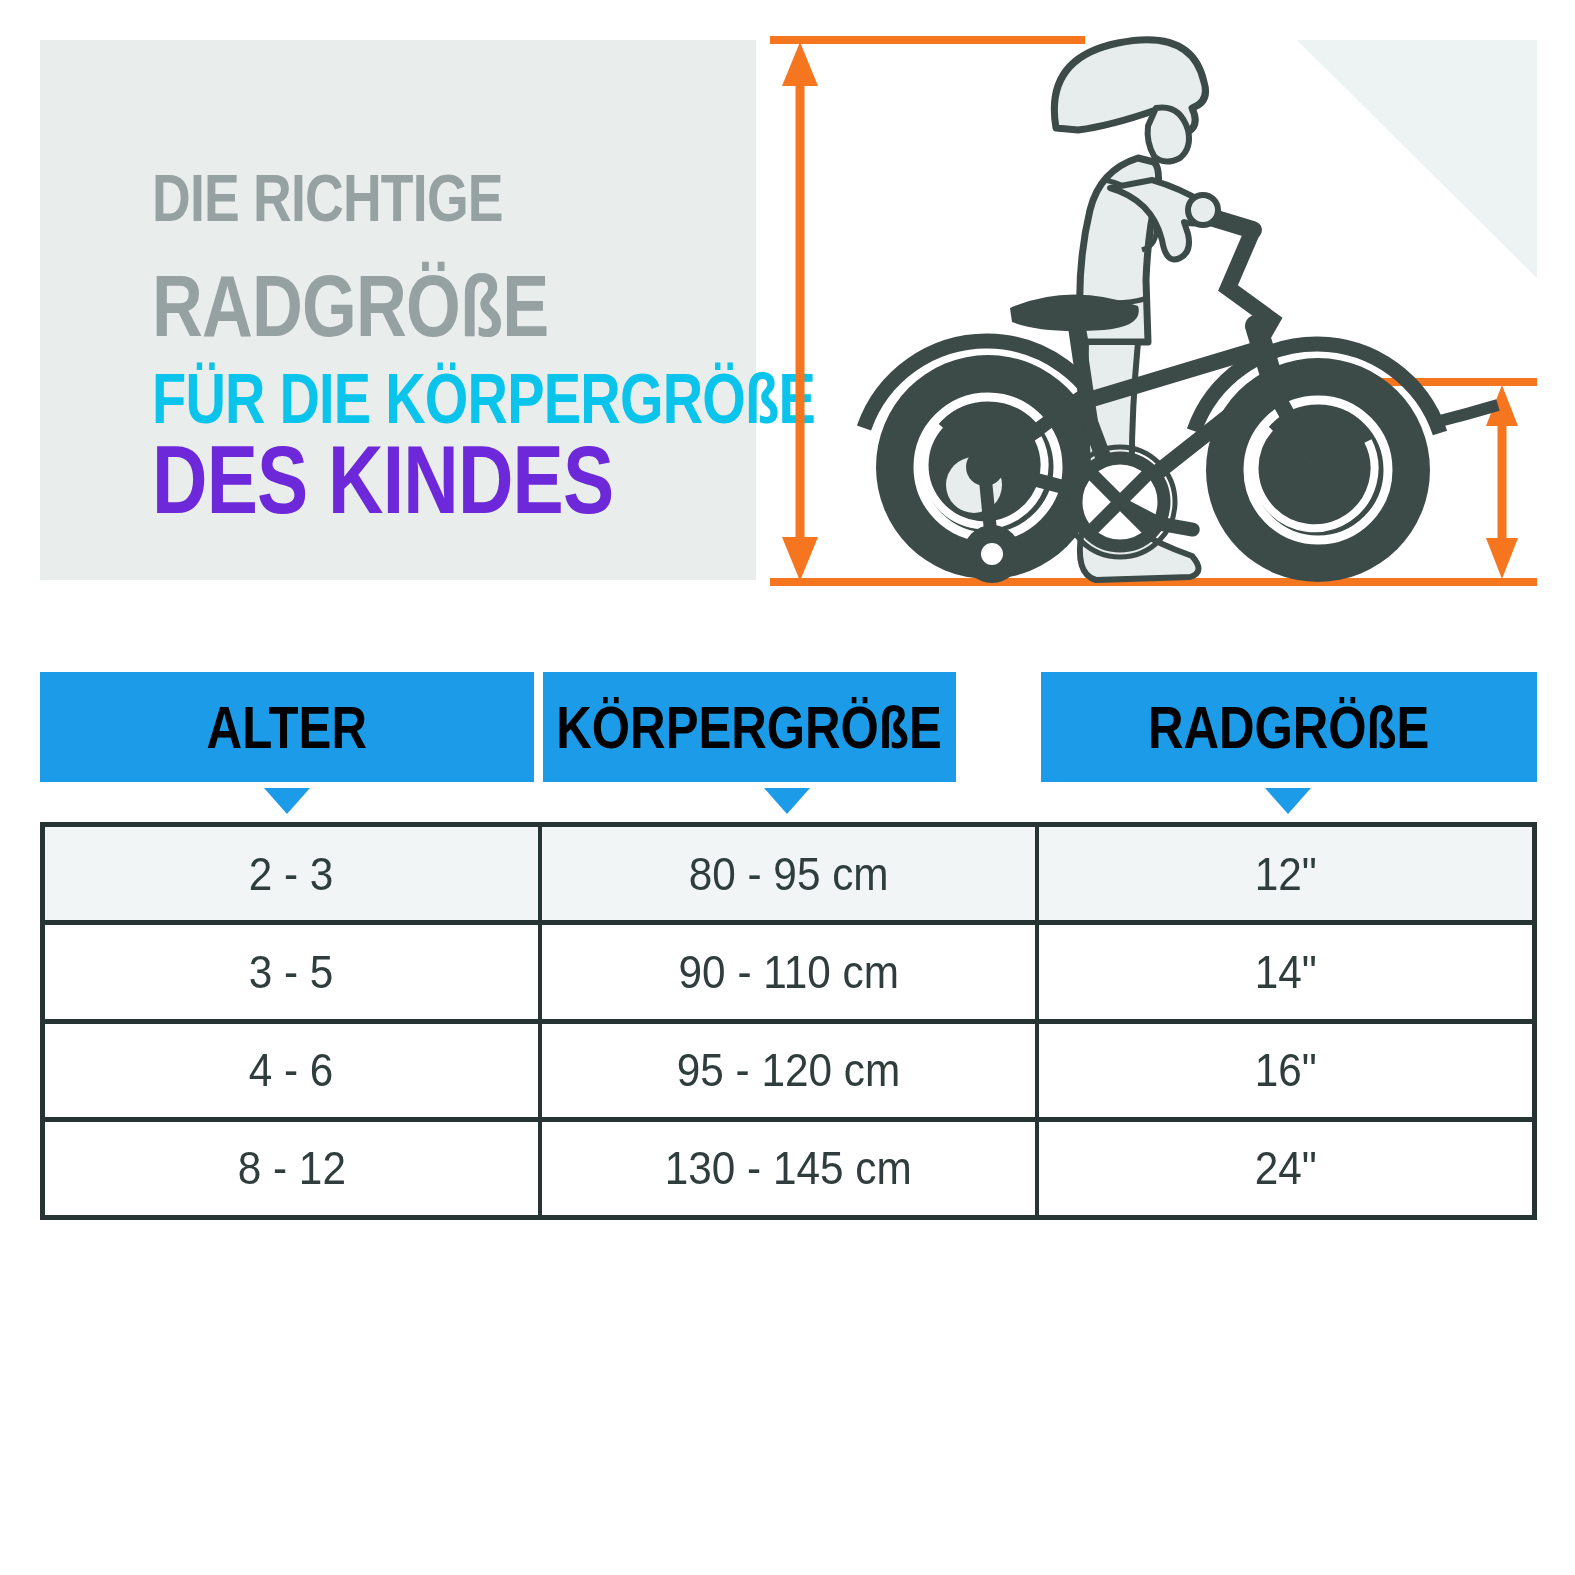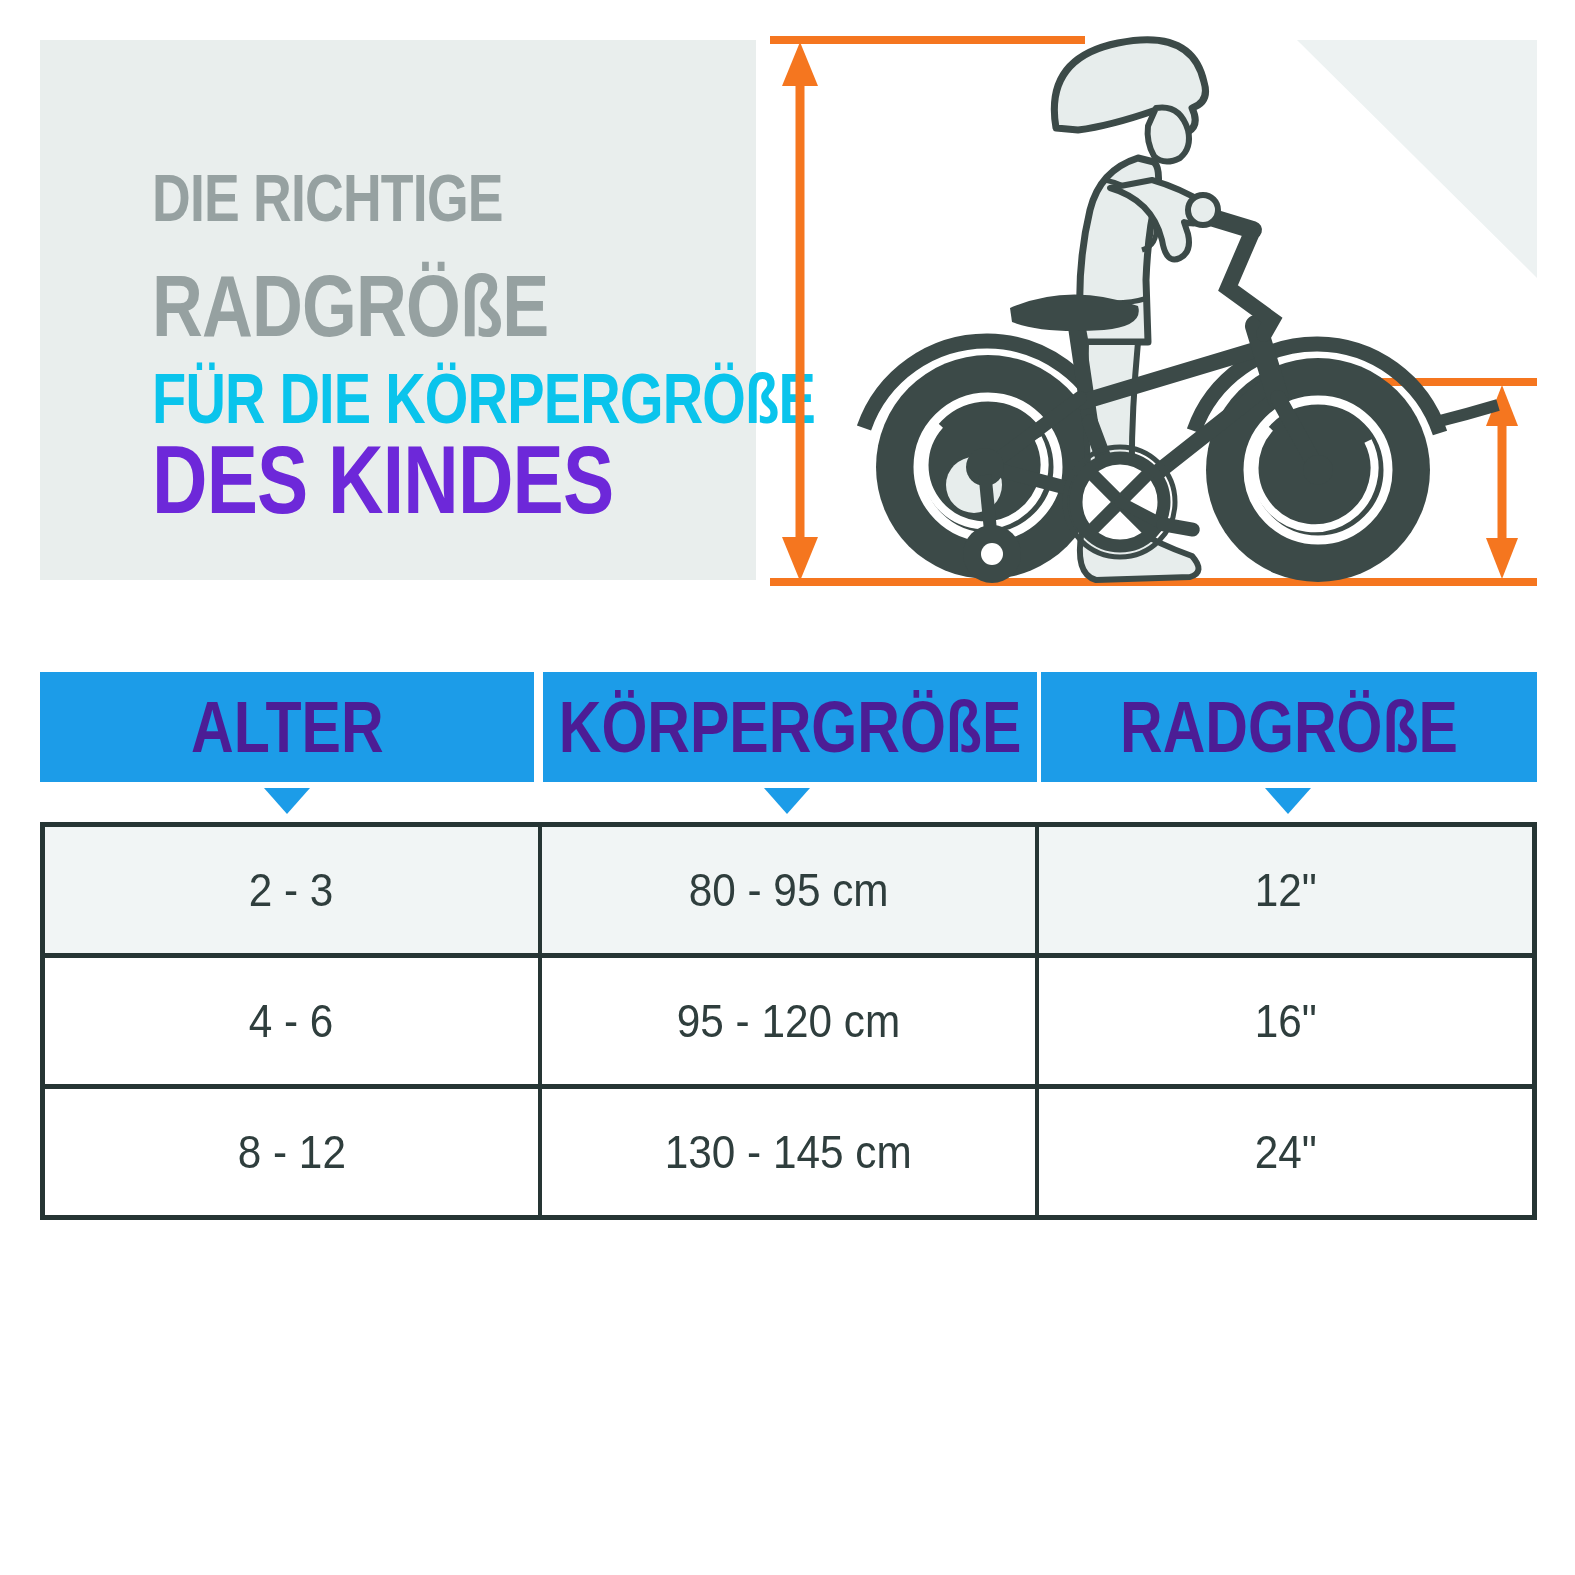--- a/index.html
+++ b/index.html
@@ -14,25 +14,25 @@
   .t1{top:124px;font-size:67px;color:#96a1a1;}
   .t2{top:222px;font-size:88px;color:#96a1a1;}
   .s1{top:324px;font-size:70px;color:#0ac4ec;}
   .s2{top:392px;font-size:96px;color:#6d28d9;}
   
   .illu{position:absolute;left:760px;top:30px;width:780px;height:560px;}
   
   .hcell{
     position:absolute;top:672px;height:110px;background:#1c9ce8;
     display:flex;align-items:center;justify-content:center;
-    color:#4c1d95;font-weight:bold;font-size:72px;white-space:nowrap;
+    color:#000000;font-weight:bold;font-size:60px;white-space:nowrap;
   }
   .hcell > span{display:inline-block;transform:scaleX(0.82);letter-spacing:0;}
   .h1{left:40px;width:494px;}
-  .h2{left:543px;width:494px;}
+  .h2{left:543px;width:413px;}
   .h3{left:1041px;width:496px;}
   .tri{
     position:absolute;top:788px;width:0;height:0;
     border-left:23px solid transparent;border-right:23px solid transparent;
     border-top:26px solid #1c9ce8;
   }
   .tri1{left:264px;}.tri2{left:764px;}.tri3{left:1265px;}
   
   .size-table{
     position:absolute;left:40px;top:822px;width:1497px;height:398px;
@@ -159,20 +159,31 @@
         </div>
       <div class="tcell">
           <span>80 - 95 cm</span>
         </div>
       <div class="tcell">
           <span>12"</span>
         </div>
     </div>
     <div class="trow">
       <div class="tcell">
+          <span>3 - 5</span>
+        </div>
+      <div class="tcell">
+          <span>90 - 110 cm</span>
+        </div>
+      <div class="tcell">
+          <span>14"</span>
+        </div>
+    </div>
+    <div class="trow">
+      <div class="tcell">
           <span>4 - 6</span>
         </div>
       <div class="tcell">
           <span>95 - 120 cm</span>
         </div>
       <div class="tcell">
           <span>16"</span>
         </div>
     </div>
     <div class="trow">

